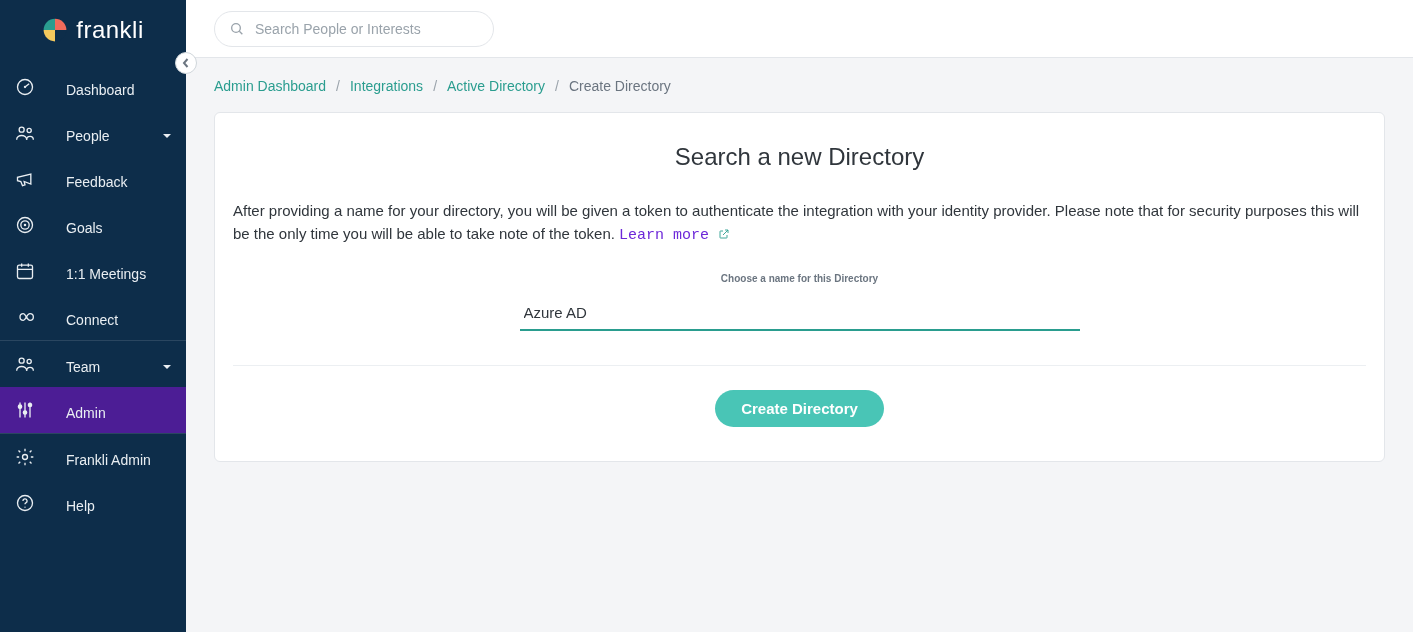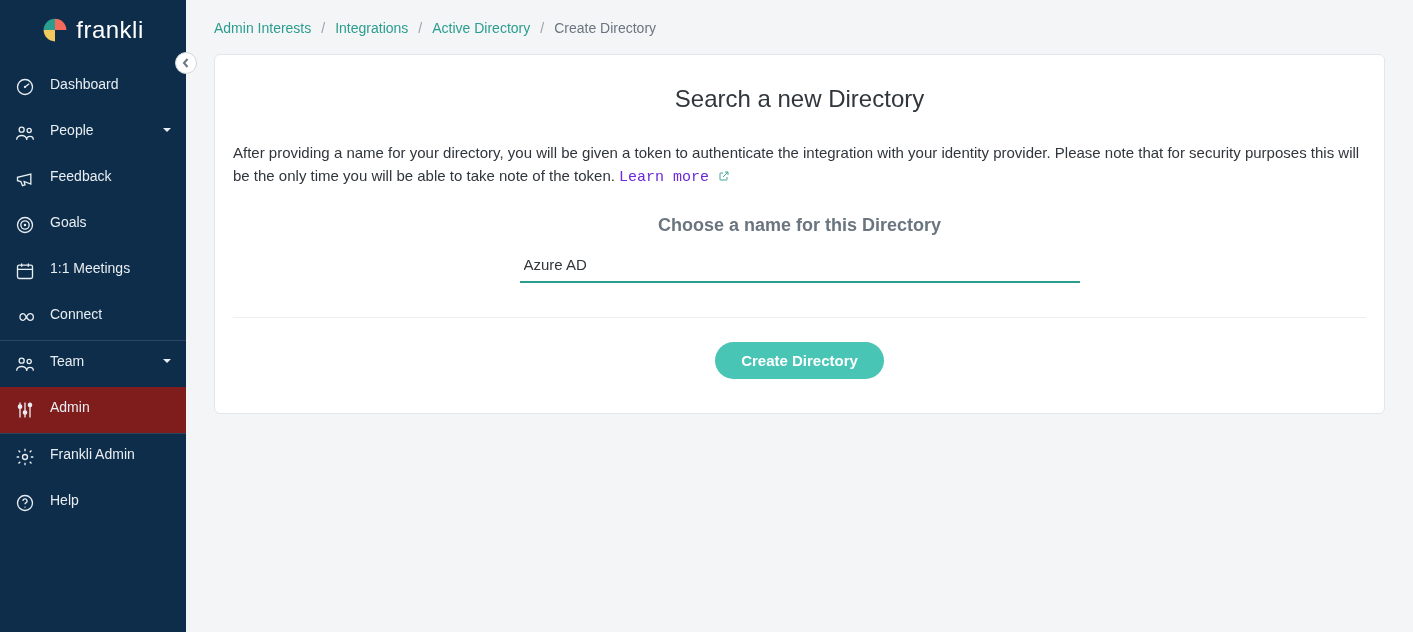--- a/index.html
+++ b/index.html
@@ -28,28 +28,28 @@
   }
   .brand-text {
     font-size: 24px;
     font-weight: 500;
     color: #ffffff;
     letter-spacing: 0.5px;
   }
   .nav { list-style: none; }
   .nav li {
     display: flex;
-    align-items: flex-start;
+    align-items: flex-end;
     padding: 12px 14px;
-    gap: 14px;
+    gap: 30px;
     cursor: pointer;
     font-size: 14px;
     color: #e9eef2;
   }
-  .nav li.active { background: #7f1d1d; }
+  .nav li.active { background: #4c1d95; }
   .nav li.divider { border-top: 1px solid rgba(255,255,255,0.12); margin: 0; padding: 0; height: 0; }
   .nav .icon { width: 22px; height: 22px; display:flex; align-items:center; justify-content:center; flex-shrink:0; }
   .nav .icon svg { width: 20px; height: 20px; stroke: #e9eef2; fill: none; stroke-width: 1.6; }
   .nav .label { flex: 1; }
   .nav .caret svg { width: 10px; height: 10px; fill: #e9eef2; }
 
   .collapse-toggle {
     position: absolute;
     top: 52px;
     right: -11px;
@@ -123,21 +123,21 @@
     line-height:1.55;
     margin-bottom: 24px;
   }
   .card p.desc a { color:#6d28d9; text-decoration:none;font-family:Liberation Mono, monospace; }
   .ext-icon { display:inline-block; vertical-align:-1px; }
   .ext-icon svg { width:12px; height:12px; stroke:#2a9d8f; fill:none; stroke-width:1.8; }
 
   .field-block { max-width: 560px; margin: 0 auto 12px; }
   .field-label {
     text-align:center;
-    font-size:18px;
+    font-size:10px;
     font-weight:600;
     color:#6b7580;
     margin-bottom: 14px;
   }
   .field-input {
     width:100%;
     border:none;
     border-bottom:2px solid #2a9d8f;
     padding: 6px 4px 8px;
     font-size:15px;
@@ -290,25 +290,34 @@
 
   <div class="collapse-toggle">
     <svg viewBox="0 0 10 10">
         <path d="M6.5 1 L3 5 L6.5 9"></path>
       </svg>
   </div>
 </aside>
 
 <div class="main">
 
+  <div class="topbar">
+    <div class="search-pill">
+      <svg viewBox="0 0 24 24">
+          <circle cx="10.5" cy="10.5" r="6.5"></circle>
+          <path d="M20 20l-4.5-4.5"></path>
+        </svg>
+      <input type="text" placeholder="Search People or Interests" style="">
+    </div>
+  </div>
 
   <div class="content">
 
     <nav class="breadcrumb">
-      <a>Admin Interests</a>
+      <a>Admin Dashboard</a>
       <span class="sep">/</span>
       <a>Integrations</a>
       <span class="sep">/</span>
       <a>Active Directory</a>
       <span class="sep">/</span>
       <span class="current">Create Directory</span>
     </nav>
 
     <section class="card">
       <h1>Search a new Directory</h1>

